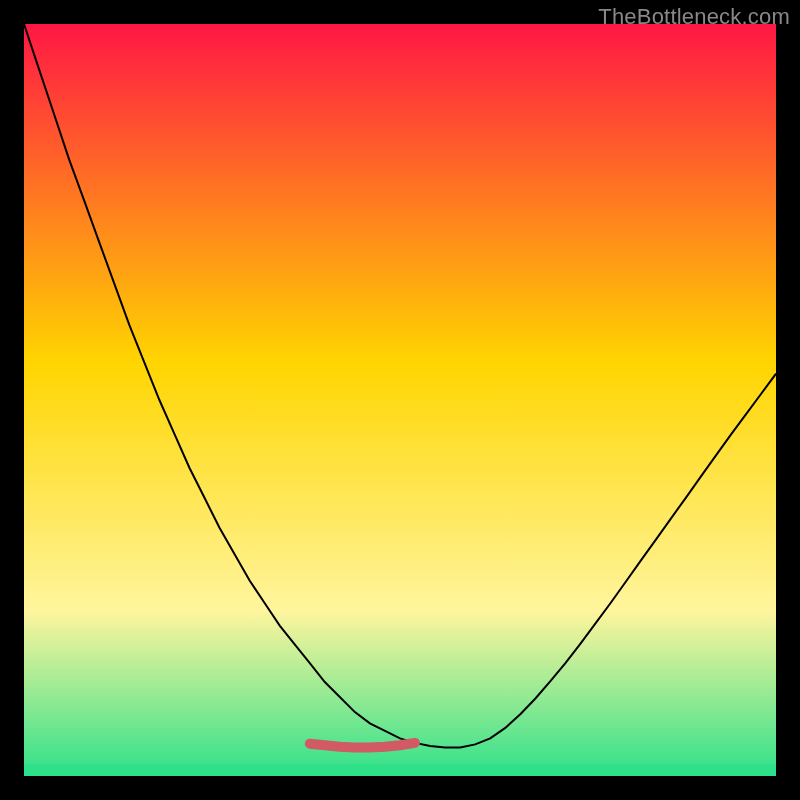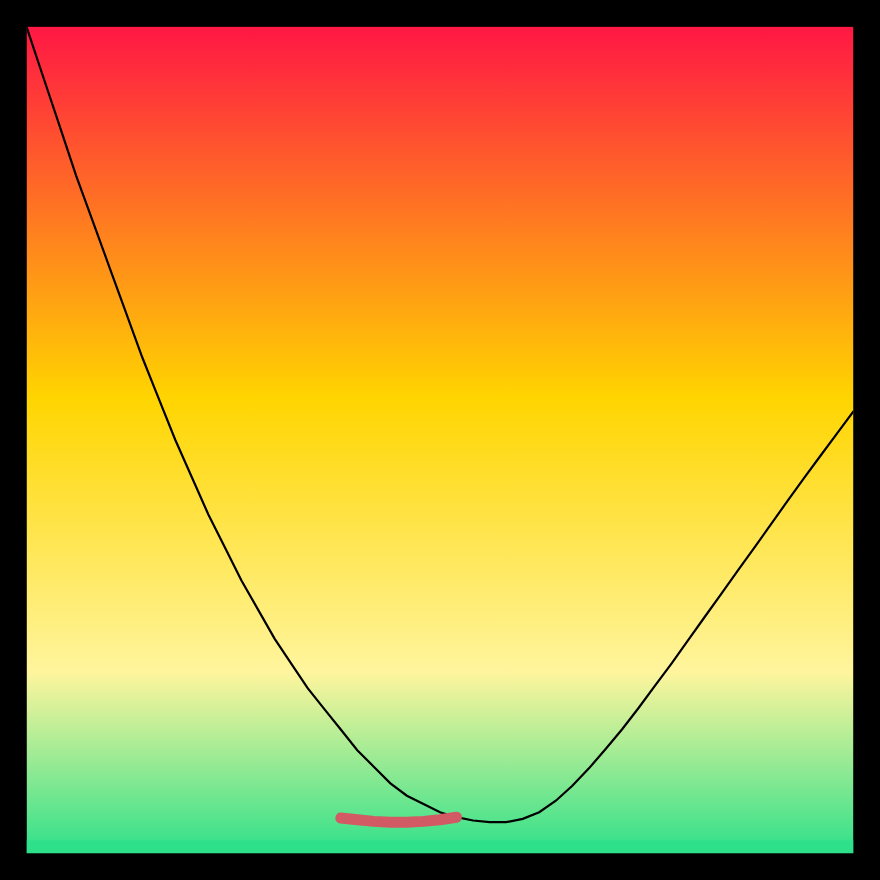--- a/index.html
+++ b/index.html
@@ -39,20 +39,21 @@
   .plot-area svg {
     display: block;
     width: 752px;
     height: 752px;
   }
 </style>
 </head>
 <body>
 
 <div class="frame">
+  <div class="watermark">TheBottleneck.com</div>
 
   <div class="plot-area">
     <svg viewBox="0 0 752 752" preserveAspectRatio="none">
       <defs>
         <linearGradient id="bg-grad" x1="0" y1="0" x2="0" y2="1">
           <stop id="g0" offset="0%" stop-color="#ff1744"></stop>
           <stop id="g1" offset="45%" stop-color="#ffd500"></stop>
           <stop id="g2" offset="78%" stop-color="#fff59d"></stop>
           <stop id="g3" offset="100%" stop-color="#2fe08a"></stop>
         </linearGradient>

